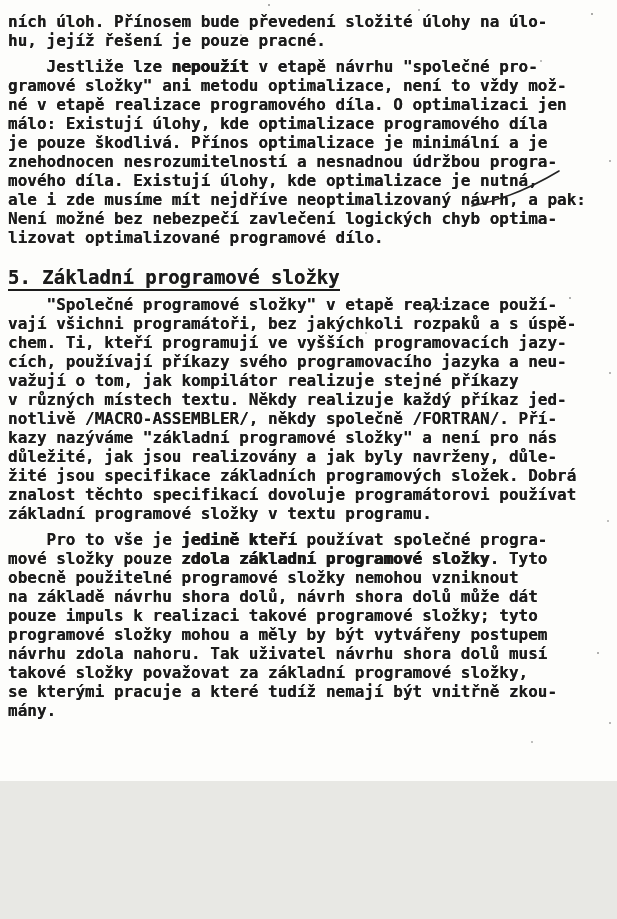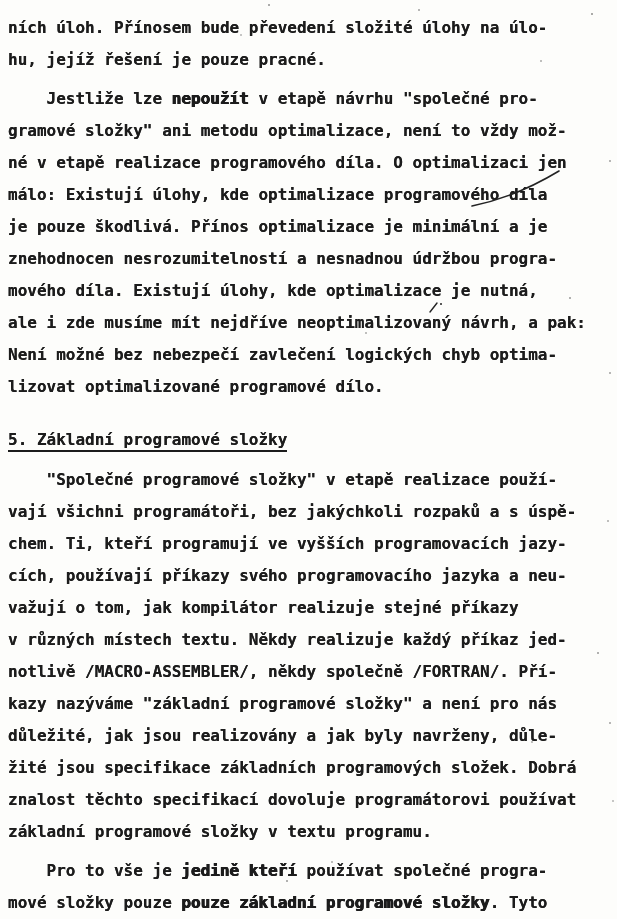--- a/index.html
+++ b/index.html
@@ -1,41 +1,41 @@
 <!DOCTYPE html>
 <html lang="cs"><head>
 <meta charset="utf-8">
 <style>
   html, body { margin: 0; padding: 0; background: #e8e8e4; }
   .page {
     position: relative;
     width: 617px;
-    height: 919px;
+    height: 781px;
     margin: 0;
     background: #fdfdfb;
     overflow: hidden;
     box-sizing: border-box;
     padding: 12px 6px 0 8px;
     font-family: "DejaVu Sans Mono", "Liberation Mono", monospace;
     font-size: 16px;
-    line-height: 32px;
+    line-height: 19px;
     font-weight: 700;
     color: #1c1c1c;
     text-shadow: 0 0 0.5px rgba(25,25,25,0.85);
   }
   .para {
     margin: 0;
     white-space: pre;
     letter-spacing: 0;
   }
   .gap-sm { margin-top: 7px; }
   .gap-md { margin-top: 8px; }
   .heading {
     margin: 21px 0 0 0;
-    font-size: 16px;
+    font-size: 19px;
     font-weight: 700;
     white-space: pre;
   }
   .heading .u {
     border-bottom: 2px solid #1c1c1c;
     padding-bottom: 1px;
   }
   .dbl {
     font-weight: 900;
     text-shadow: 0.45px 0 0 currentColor, -0.45px 0 0 currentColor, 0 0 0.5px rgba(25,25,25,0.9);
@@ -99,21 +99,21 @@
 važují o tom, jak kompilátor realizuje stejné příkazy
 v různých místech textu. Někdy realizuje každý příkaz jed-
 notlivě /MACRO-ASSEMBLER/, někdy společně /FORTRAN/. Pří-
 kazy nazýváme "základní programové složky" a není pro nás
 důležité, jak jsou realizovány a jak byly navrženy, důle-
 žité jsou specifikace základních programových složek. Dobrá
 znalost těchto specifikací dovoluje programátorovi používat
 základní programové složky v textu programu.</span></p>
 
   <p class="para gap-sm"><span>    Pro to vše je </span><span class="dbl">jedině kteří</span><span> používat společné progra-
-mové složky pouze </span><span class="dbl">pouze základní programové složky</span><span>. Tyto
+mové složky pouze </span><span class="dbl">zdola základní programové složky</span><span>. Tyto
 obecně použitelné programové složky nemohou vzniknout
 na základě návrhu shora dolů, návrh shora dolů může dát
 pouze impuls k realizaci takové programové složky; tyto
 programové složky mohou a měly by být vytvářeny postupem
 návrhu zdola nahoru. Tak uživatel návrhu shora dolů musí
 takové složky považovat za základní programové složky,
 se kterými pracuje a které tudíž nemají být vnitřně zkou-
 mány.</span></p>
 
   <div class="specks"></div>

